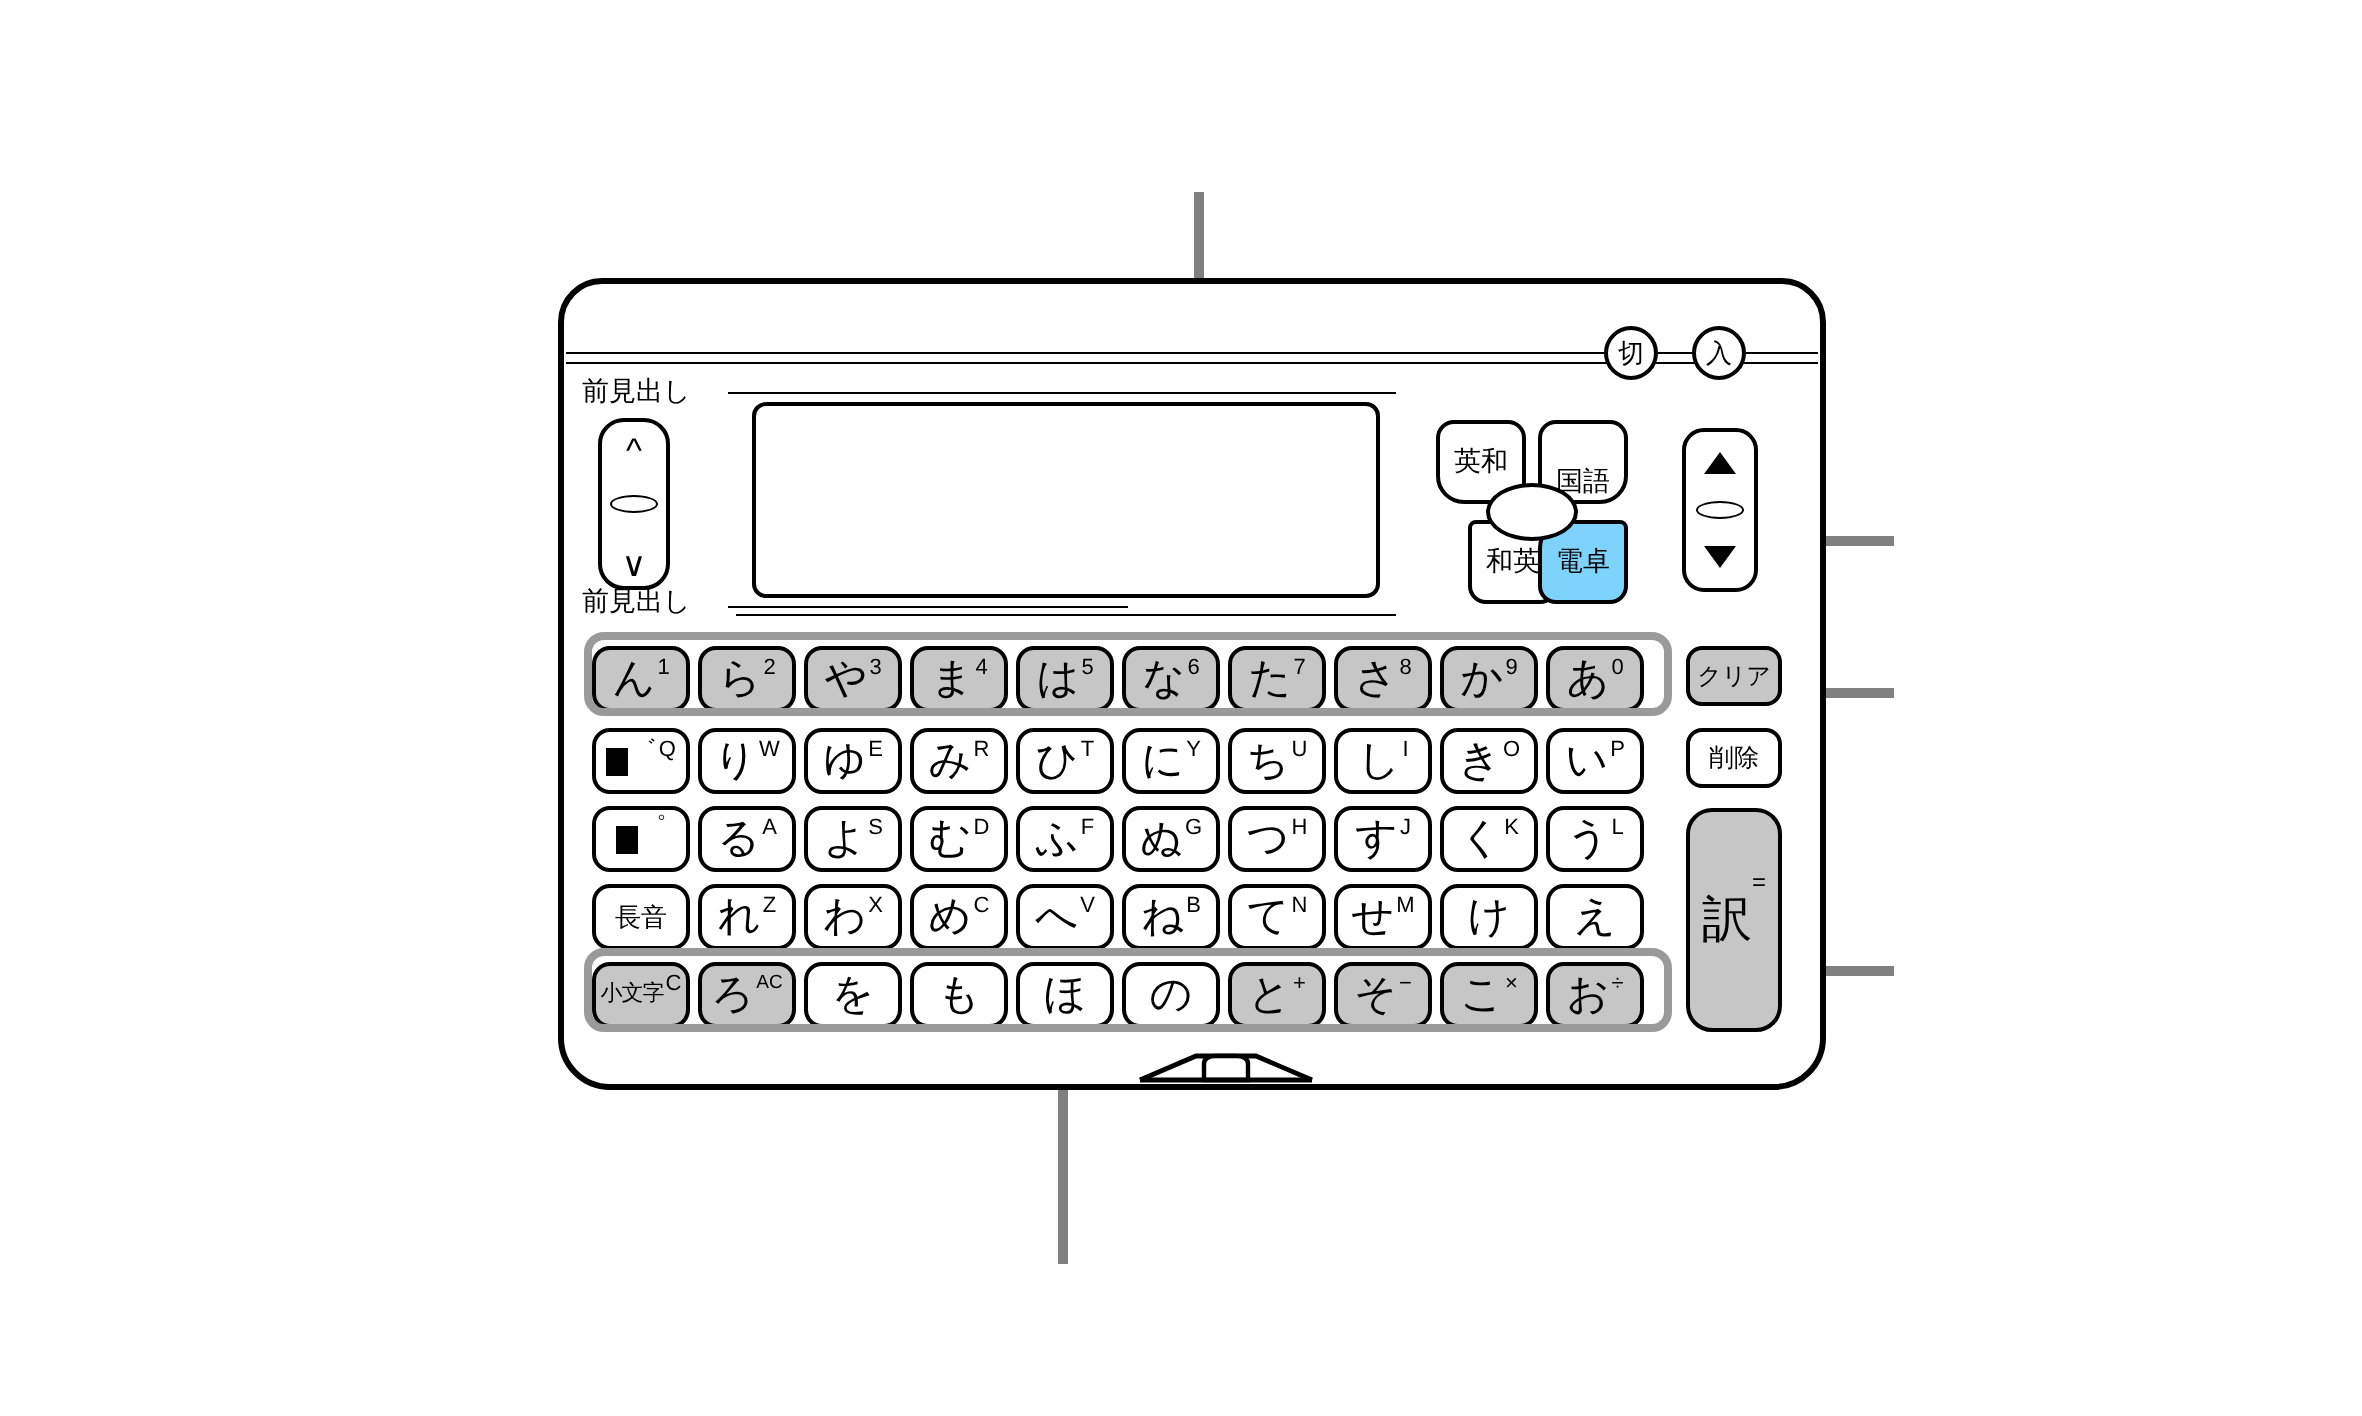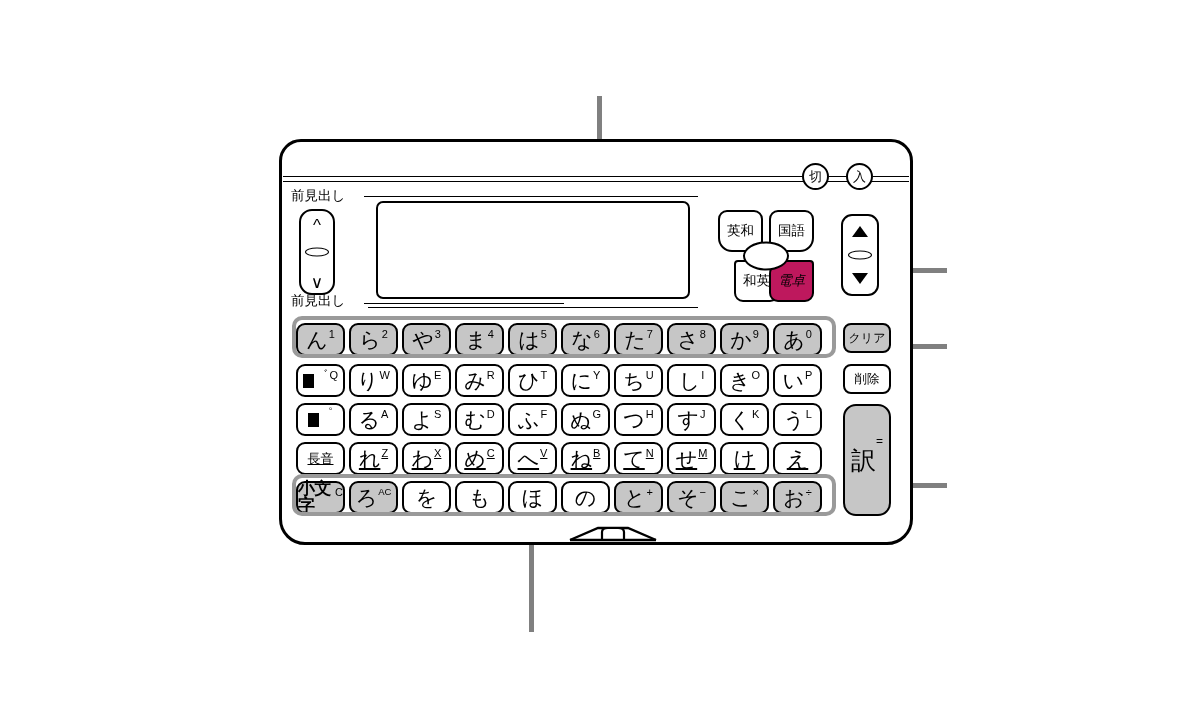--- a/index.html
+++ b/index.html
@@ -192,23 +192,23 @@
     border: 2.3px solid #000;
     background: #ffffff;
     box-sizing: border-box;
     font-size: 13.5px;
     display: flex;
     align-items: center;
     justify-content: center;
     color: #000;
   }
   #mode-eiwa  { left: 0;    top: 0;  border-radius: 9px 9px 4px 14px; }
-  #mode-kokugo{ left: 51px; top: 0;  border-radius: 9px 9px 14px 4px; }
+  #mode-kokugo{ left: 51px; top: 0;  border-radius: 9px 9px 14px 4px; align-items: flex-end; }
   #mode-waei  { left: 16px;    top: 50px; border-radius: 4px 14px 9px 9px; }
-  #mode-dentaku{left: 51px; top: 50px; border-radius: 14px 4px 9px 9px; background: #be185d; font-style: italic; }
+  #mode-dentaku{left: 51px; top: 50px; border-radius: 14px 4px 9px 9px; background: #7dd3fc; }
   #mode-hub {
     position: absolute;
     left: 50%; top: 50%;
     transform: translate(-50%, -50%);
     width: 42px; height: 25px;
     border: 2.3px solid #000;
     border-radius: 50%;
     background: #ffffff;
     z-index: 3;
   }
@@ -254,21 +254,21 @@
     margin-top: -1px;
   }
   .key .sup {
     font-size: 11px;
     line-height: 1;
     align-self: flex-start;
     margin-top: 4px;
     margin-left: 1px;
   }
   .key.small .main { font-size: 13px; }
-  .key.tiny .main  { font-size: 17px; letter-spacing: -0.5px; font-weight: bold; }
+  .key.tiny .main  { font-size: 11px; letter-spacing: -0.5px; }
   .key .sup.ac { font-size: 9.5px; }
 
   
   .sq-glyph {
     display: inline-block;
     width: 11px;
     height: 14px;
     background: #000;
     margin-right: 1px;
   }
@@ -523,21 +523,21 @@
         </div>
         <div class="key">
           <span class="main">く</span>
           <span class="sup">K</span>
         </div>
         <div class="key">
           <span class="main">う</span>
           <span class="sup">L</span>
         </div>
       </div>
-      <div class="kbd-row" id="row-3" style="top: 122px; text-decoration: underline;">
+      <div class="kbd-row" id="row-3" style="top: 122px;">
         <div class="key small">
           <span class="main">長音</span>
         </div>
         <div class="key">
           <span class="main">れ</span>
           <span class="sup">Z</span>
         </div>
         <div class="key">
           <span class="main">わ</span>
           <span class="sup">X</span>

